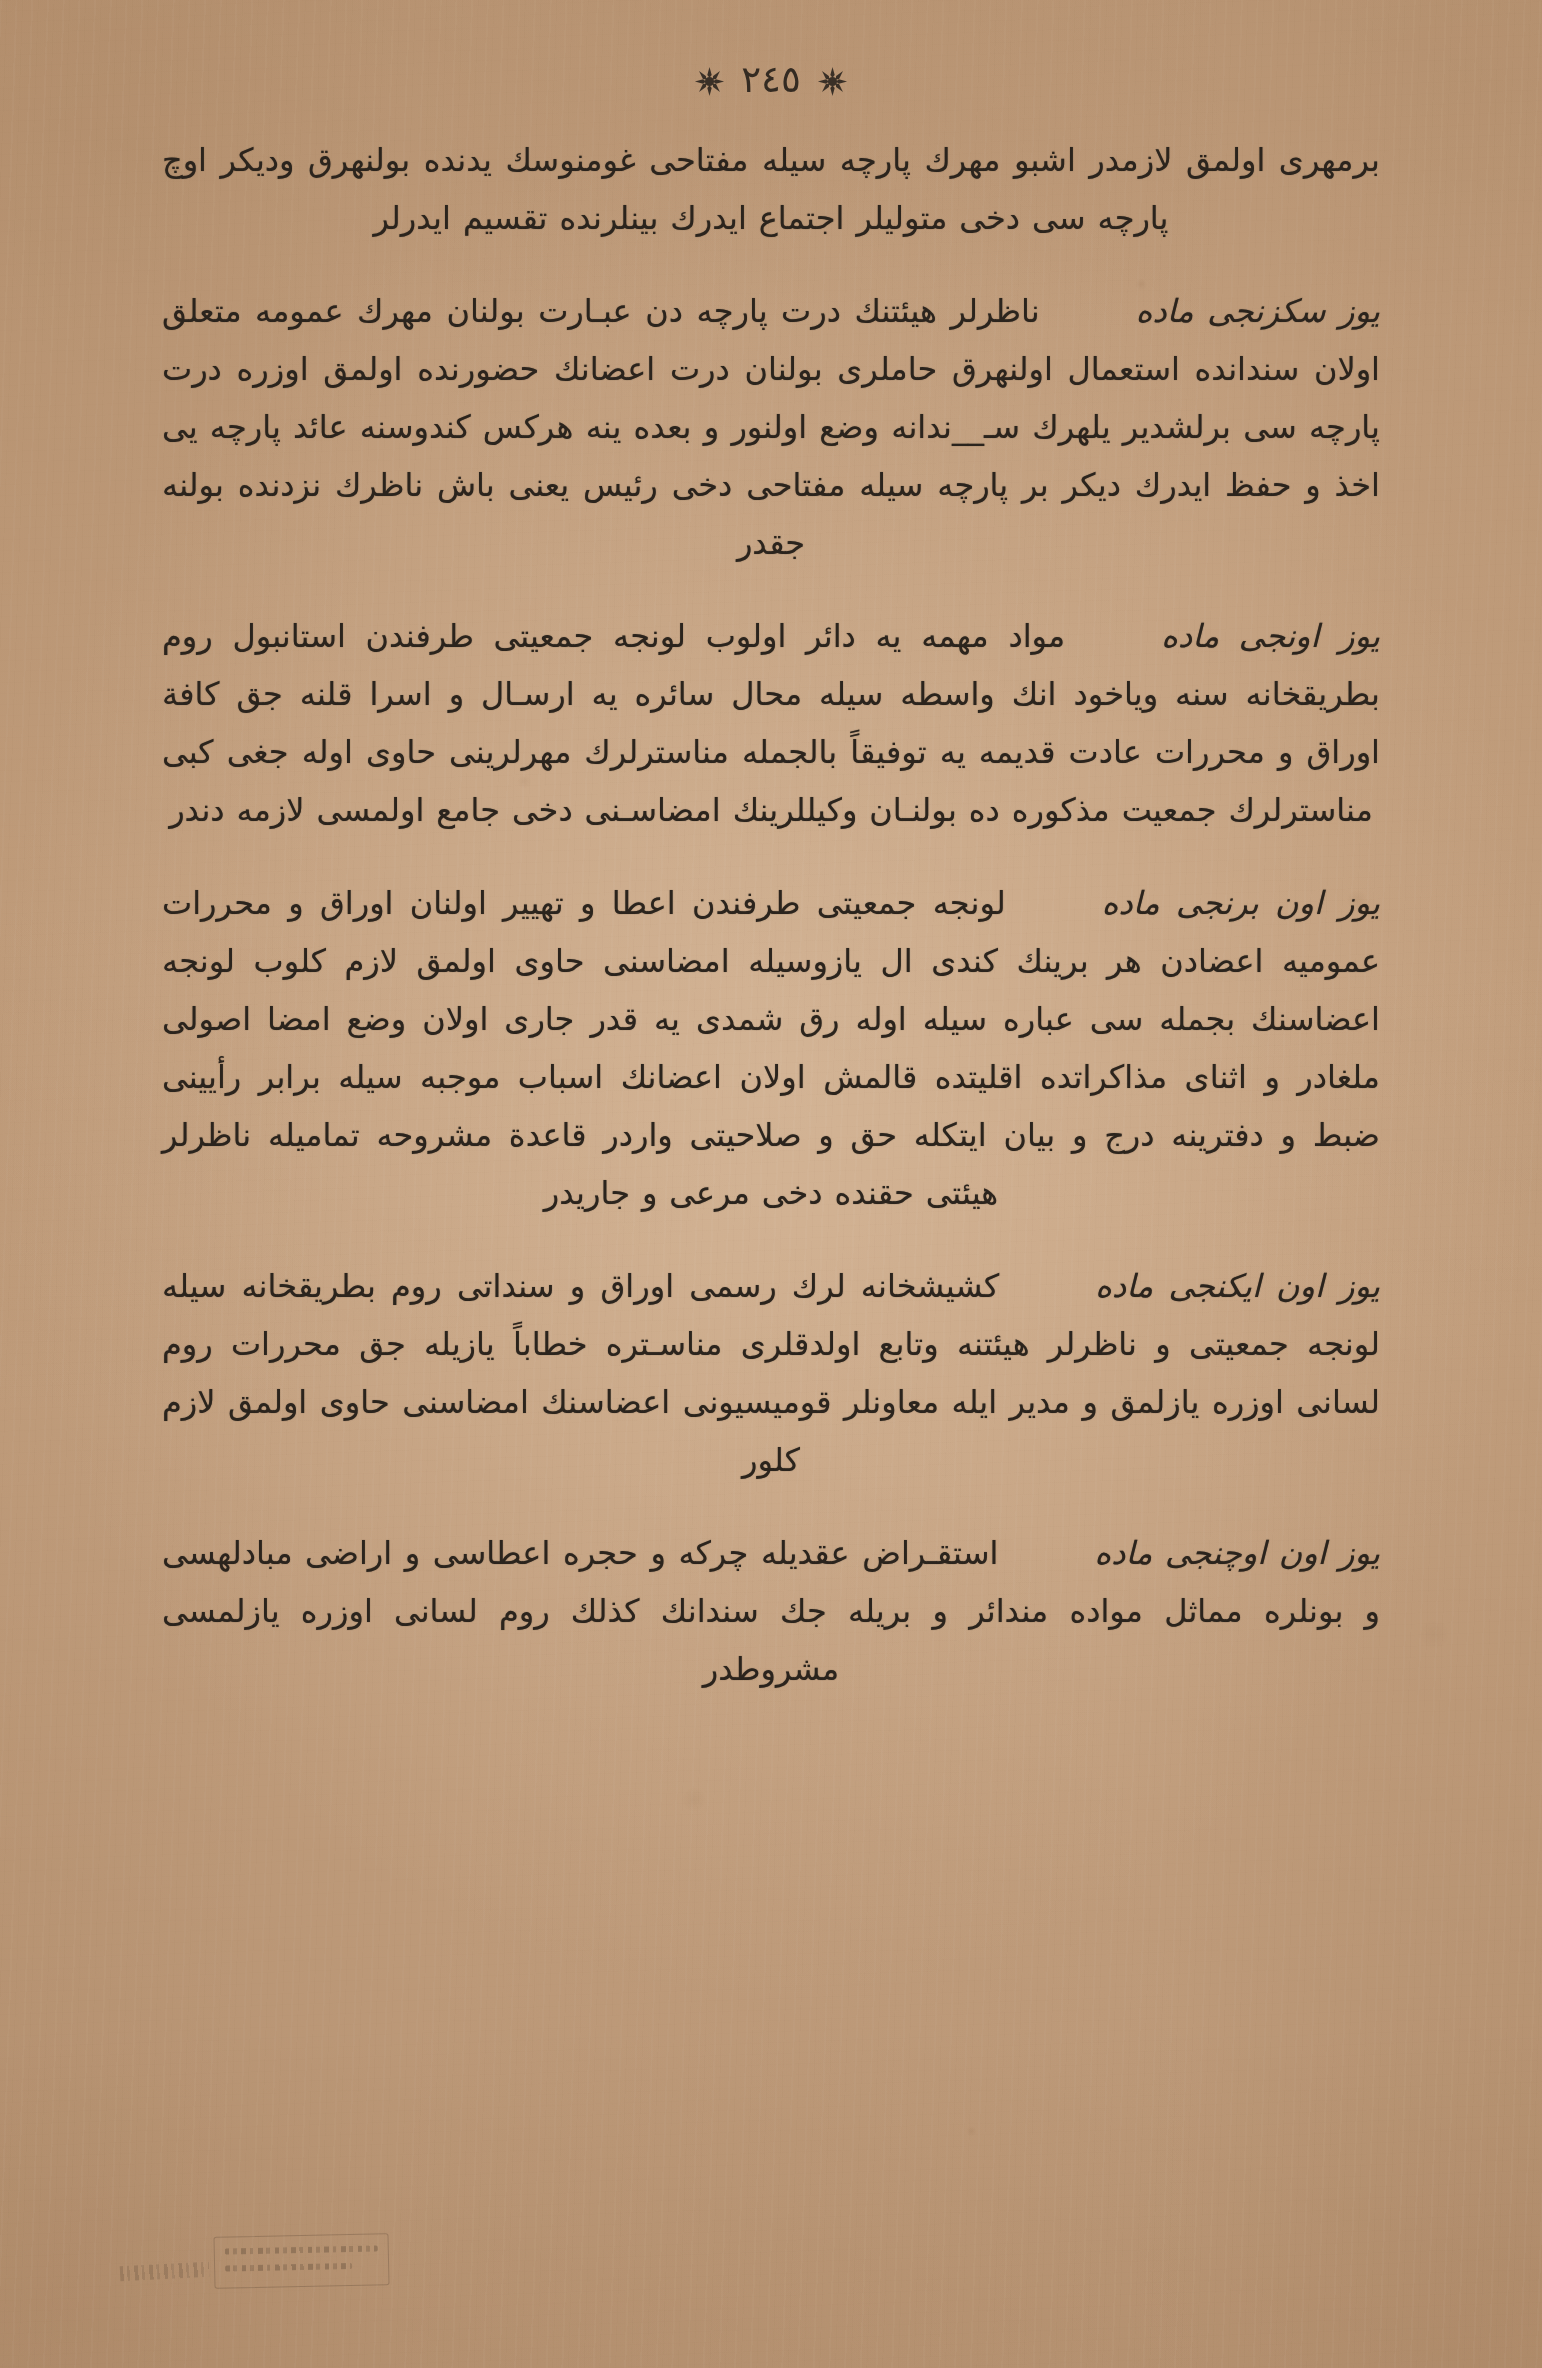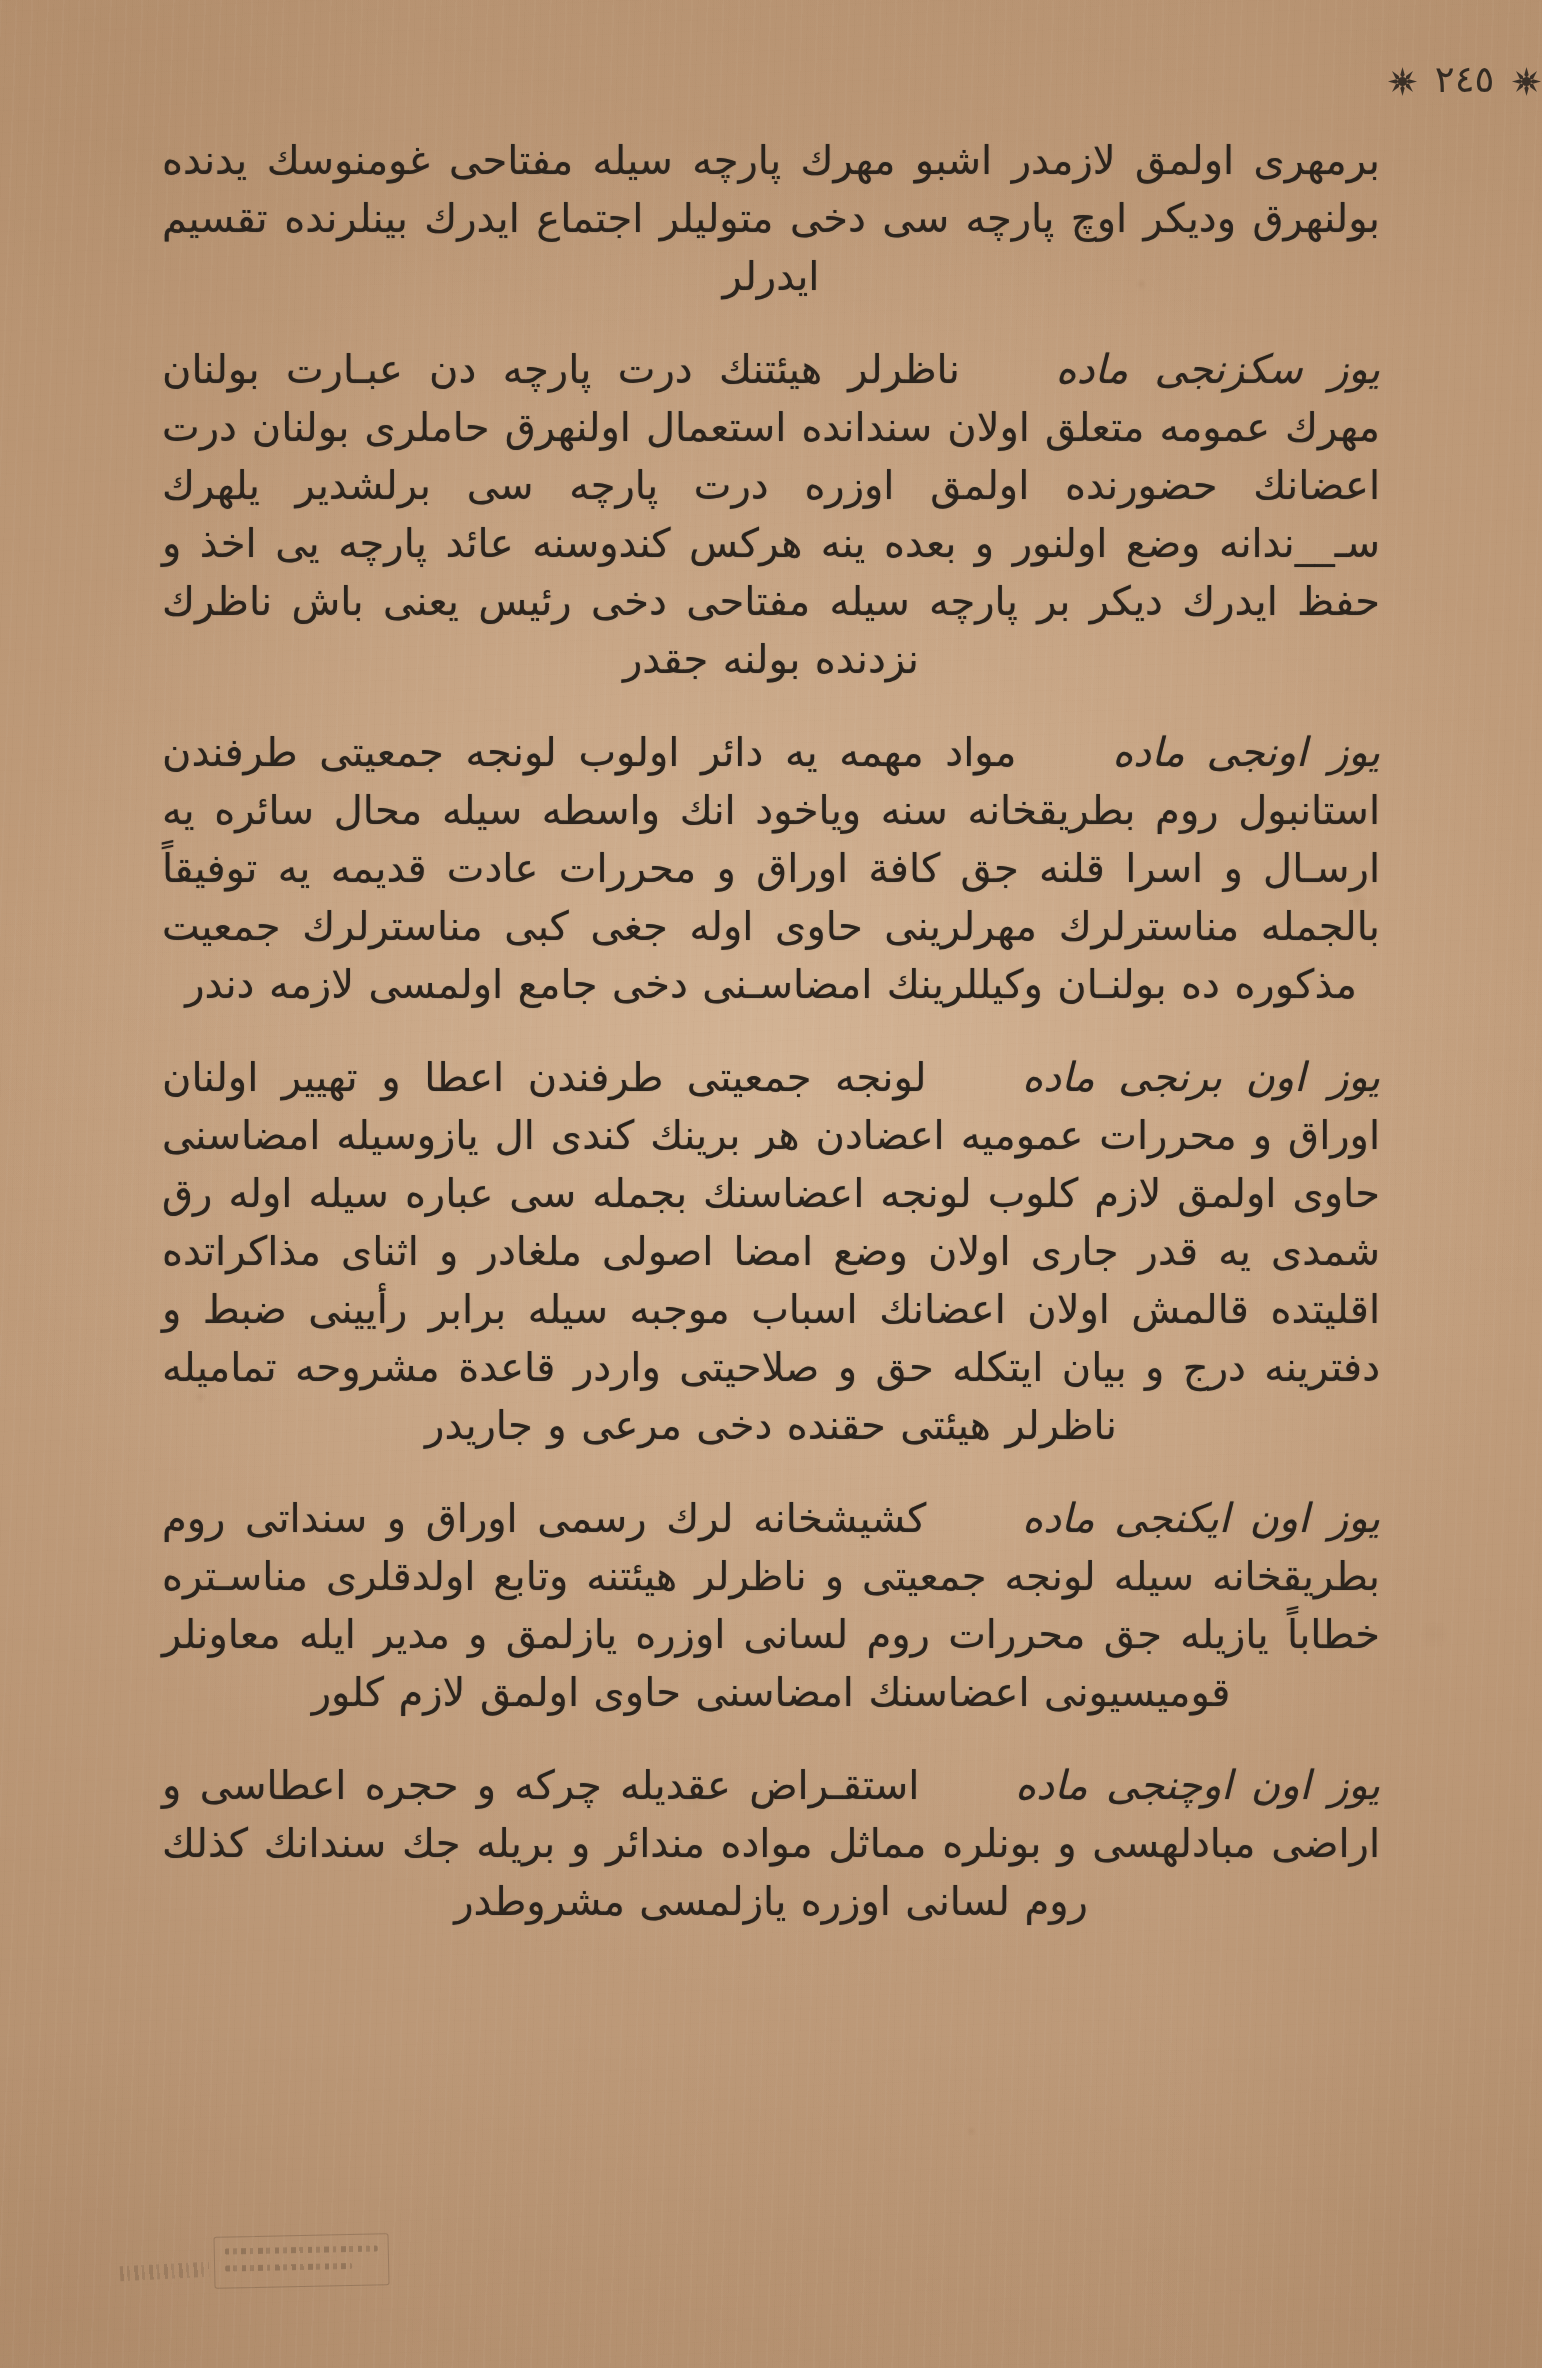--- a/index.html
+++ b/index.html
@@ -62,20 +62,21 @@
   }
 
   
   .folio {
     position: absolute;
     top: 54px;
     left: 0;
     right: 0;
     display: flex;
     align-items: center;
+    justify-content: center;
     gap: 16.6px;
     height: 55px;
   }
   .folio .num {
     font-family: "DejaVu Sans", sans-serif;
     font-size: 37px;
     letter-spacing: 1.8px;
     color: #342b22;
     line-height: 1;
     padding-bottom: 3.7px;
@@ -94,21 +95,21 @@
     top: 131px;
     right: 162px;
     left: 162px;
     direction: rtl;
     text-align: justify;
     text-align-last: center;
   }
 
   .para {
     margin: 0 0 24px 0;
-    font-size: 40px;
+    font-size: 32px;
     line-height: 58px;
     color: #2b241d;
     text-shadow: 0 0 1.1px rgba(43,36,29,0.55);
     word-spacing: 1.8px;
   }
   .para.gap   { margin-bottom: 35px; }
 
   
   .art-label { white-space: nowrap; font-style: italic; }
   .art-gap {

